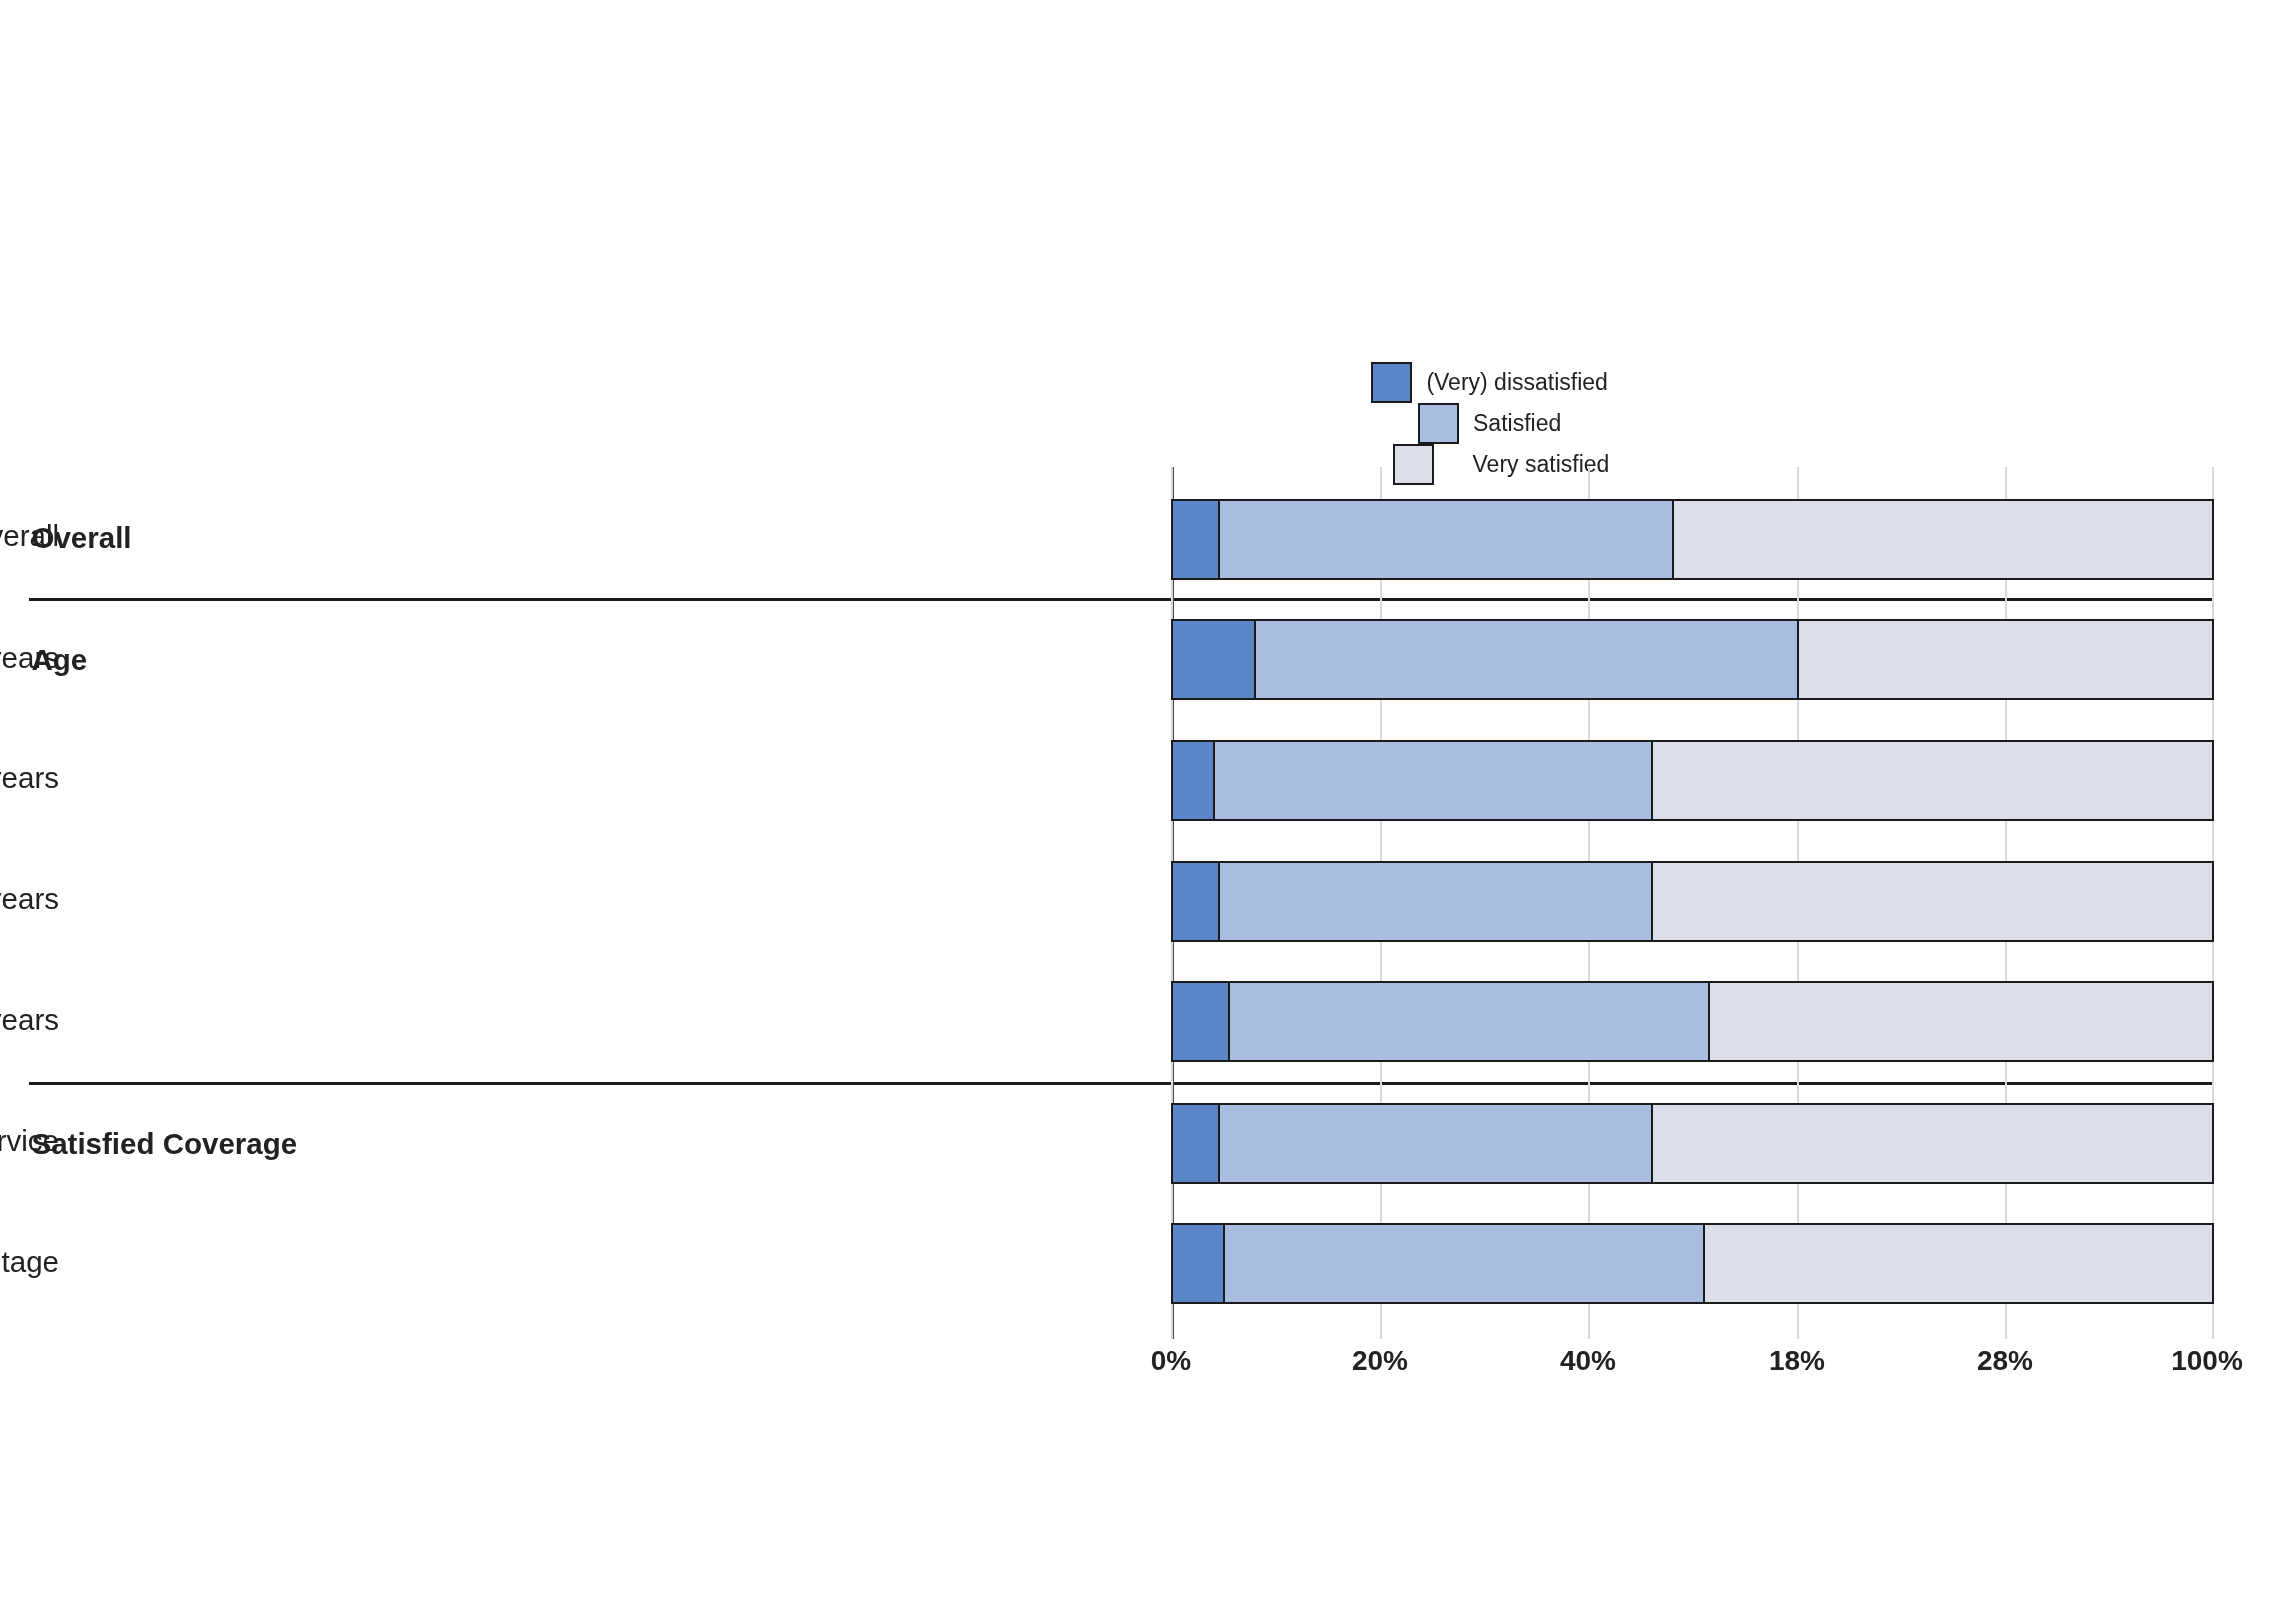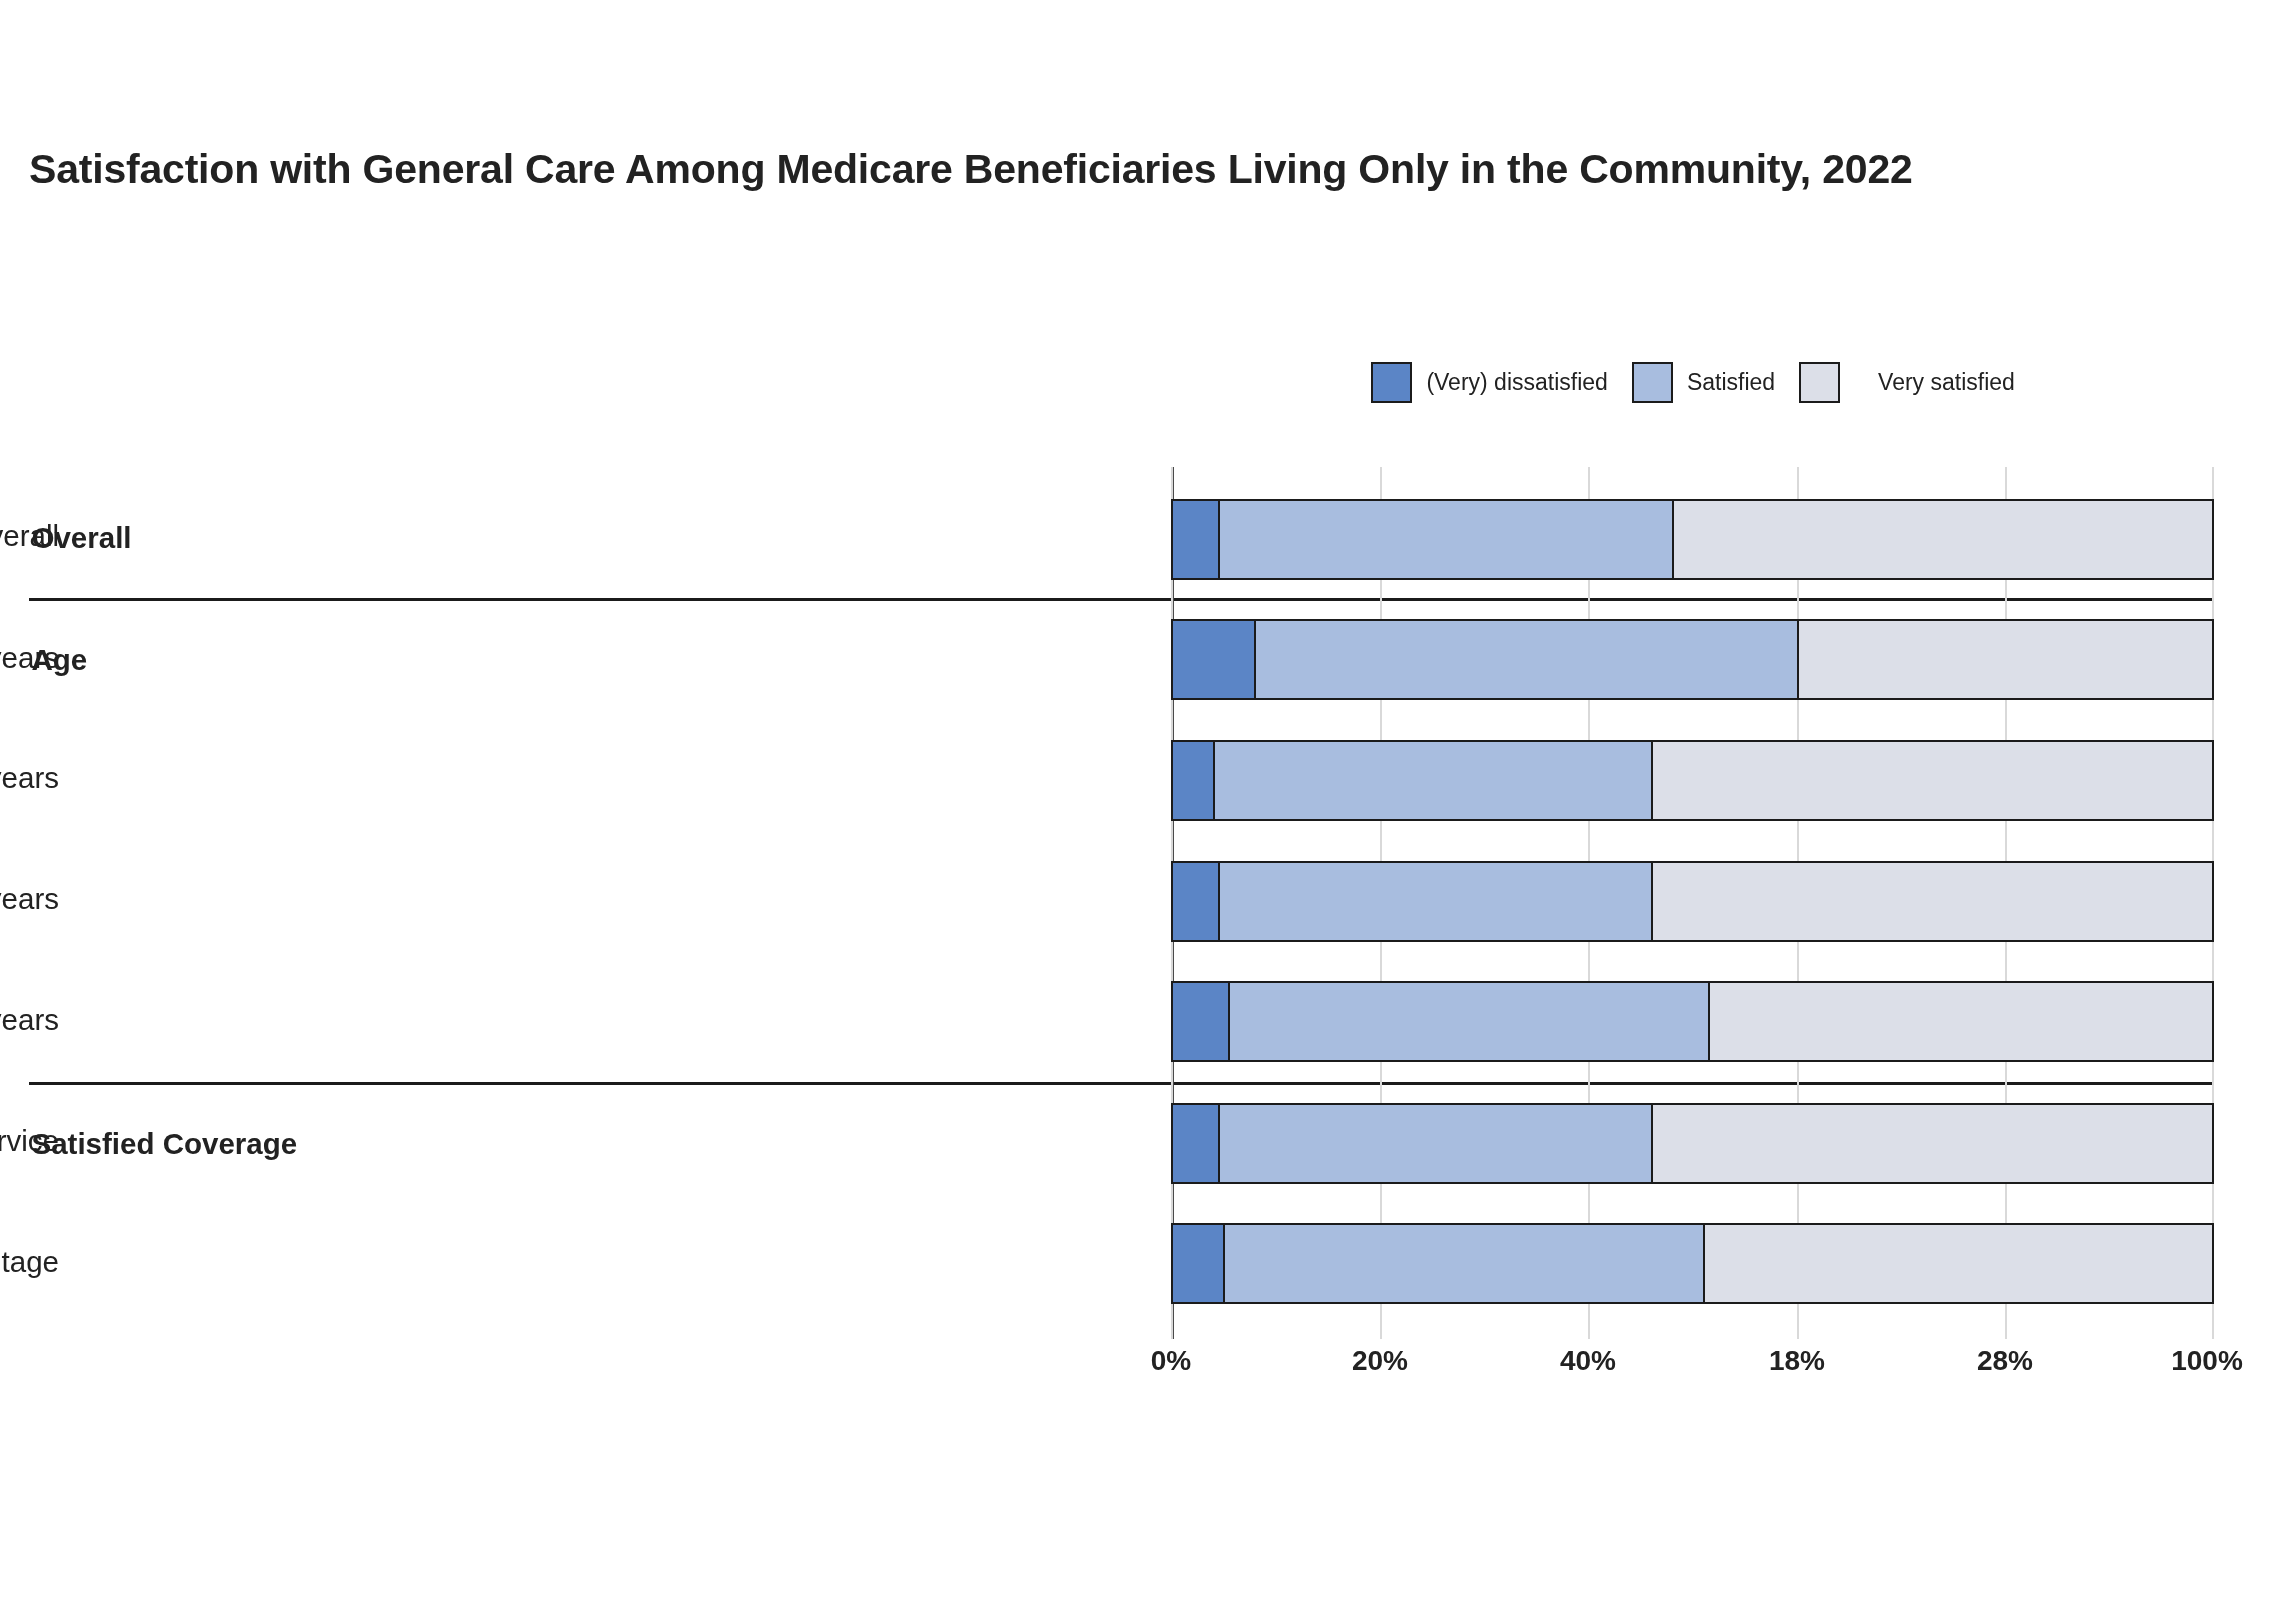--- a/index.html
+++ b/index.html
@@ -33,20 +33,21 @@
   }
 
   
   .legend {
     position: absolute;
     top: 362px;
     left: 1371px;
     display: flex;
     align-items: center;
     gap: 0px;
+    flex-direction: column;
   }
   .legend-item {
     display: flex;
     align-items: center;
     margin-right: 23.6px;
   }
   .legend-item:last-child { margin-right: 0; gap: 24px; }
   .legend-swatch {
     width: 41px;
     height: 41px;
@@ -145,21 +146,20 @@
     font-weight: bold;
     color: #222222;
     white-space: nowrap;
   }
 </style>
 </head>
 <body>
 
 <div class="page">
 
-  <div class="chart-title">Satisfaction with General Care Among Medicare Beneficiaries Living Only in the Community, 2022</div>
 
   <div class="legend">
     <div class="legend-item">
       <span class="legend-swatch" style="background:#5b85c6"></span>
       <span class="legend-label">(Very) dissatisfied</span>
     </div>
     <div class="legend-item">
       <span class="legend-swatch" style="background:#a8bddf"></span>
       <span class="legend-label">Satisfied</span>
     </div>

